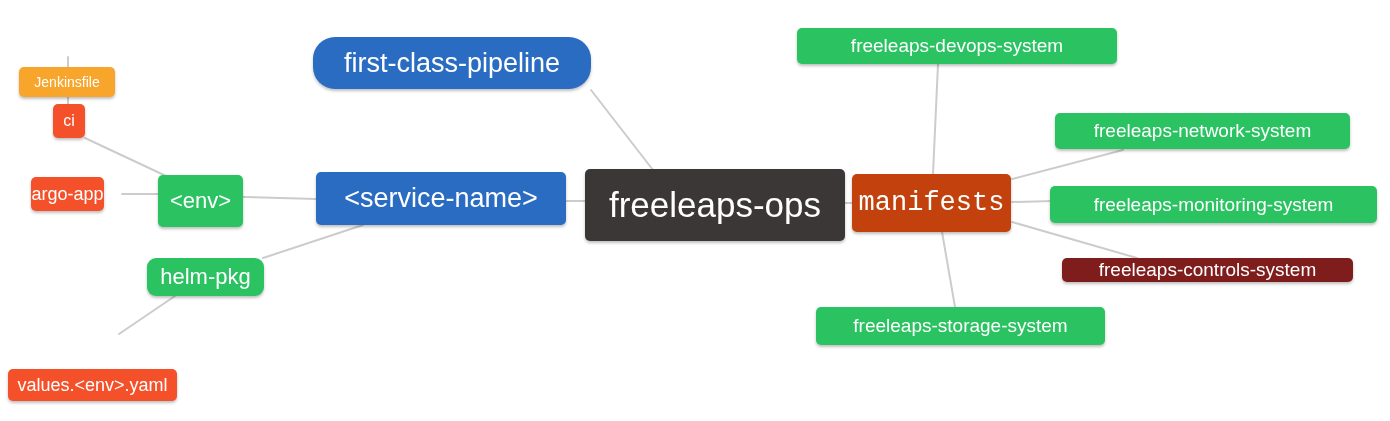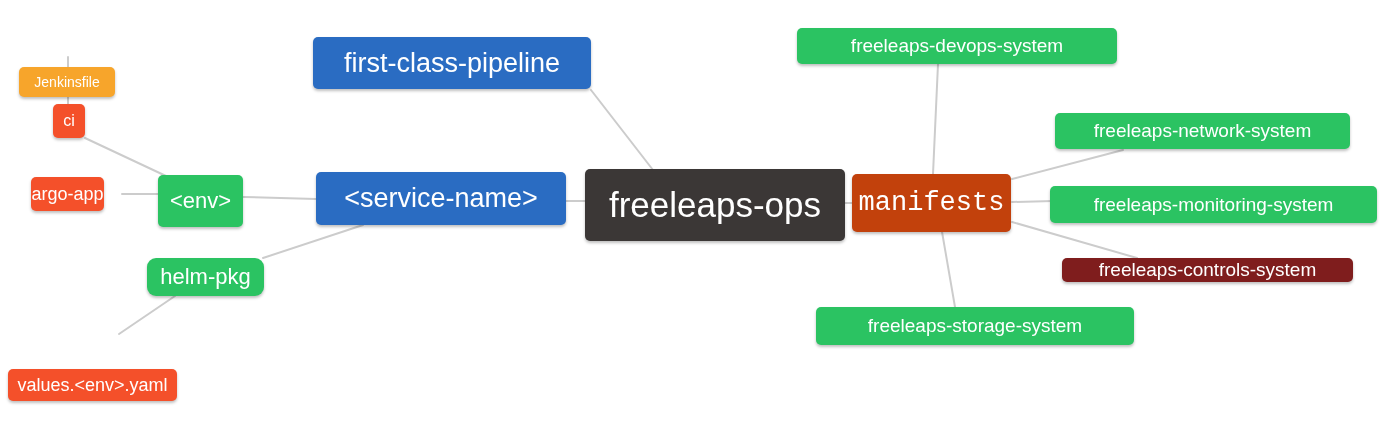--- a/index.html
+++ b/index.html
@@ -65,23 +65,23 @@
     <line x1="1012" y1="222" x2="1137" y2="258"></line>
     <line x1="941" y1="226" x2="955" y2="307"></line>
   </svg>
 
   <div class="node" style="left: 19px; top: 27px; width: 96px; height: 30px; font-size: 14px; background: rgb(247, 165, 43); margin-top: 40px;">Jenkinsfile</div>
   <div class="node" style="left: 53px; top: 104px; width: 32px; height: 34px; font-size: 16px; background: rgb(244, 80, 42);">ci</div>
   <div class="node" style="left: 31px; top: 177px; width: 73px; height: 34px; font-size: 18px; background: rgb(244, 80, 42);">argo-app</div>
   <div class="node" style="left: 158px; top: 175px; width: 85px; height: 52px; font-size: 22px; background: rgb(43, 195, 98);">&lt;env&gt;</div>
   <div class="node" style="left: 147px; top: 258px; width: 117px; height: 38px; font-size: 22px; background: rgb(43, 195, 98); border-radius: 9px;">helm-pkg</div>
   <div class="node" style="left: 8px; top: 333px; width: 169px; height: 32px; font-size: 18px; background: rgb(244, 80, 42); margin-top: 36px;">values.&lt;env&gt;.yaml</div>
-  <div class="node" style="left: 313px; top: 37px; width: 278px; height: 52px; font-size: 27px; background: rgb(42, 108, 194);">first-class-pipeline</div>
+  <div class="node" style="left: 313px; top: 37px; width: 278px; height: 52px; font-size: 27px; background: rgb(42, 108, 194); border-radius: 22px;">first-class-pipeline</div>
   <div class="node" style="left: 316px; top: 172px; width: 250px; height: 53px; font-size: 27px; background: rgb(42, 108, 194);">&lt;service-name&gt;</div>
   <div class="node" style="left: 585px; top: 169px; width: 260px; height: 72px; font-size: 35px; background: rgb(59, 55, 54);">freeleaps-ops</div>
   <div class="node" style="left: 852px; top: 174px; width: 159px; height: 58px; font-size: 27px; background: #c2410c; font-family: Liberation Mono, monospace;">manifests</div>
   <div class="node" style="left: 797px; top: 28px; width: 320px; height: 36px; font-size: 19px; background: rgb(43, 195, 98);">freeleaps-devops-system</div>
   <div class="node" style="left: 1050px; top: 186px; width: 327px; height: 37px; font-size: 19px; background: rgb(43, 195, 98);">freeleaps-monitoring-system</div>
   <div class="node" style="left: 1055px; top: 113px; width: 295px; height: 36px; font-size: 19px; background: rgb(43, 195, 98);">freeleaps-network-system</div>
   <div class="node" style="left: 1062px; top: 258px; width: 291px; height: 24px; font-size: 19px; background: #7f1d1d;">freeleaps-controls-system</div>
-  <div class="node" style="left: 816px; top: 307px; width: 318px; height: 38px; font-size: 19px; background: rgb(43, 195, 98);">freeleaps-storage-system</div>
+  <div class="node" style="left: 816px; top: 307px; width: 289px; height: 38px; font-size: 19px; background: rgb(43, 195, 98);">freeleaps-storage-system</div>
 
 </div>
 
 </body></html>

